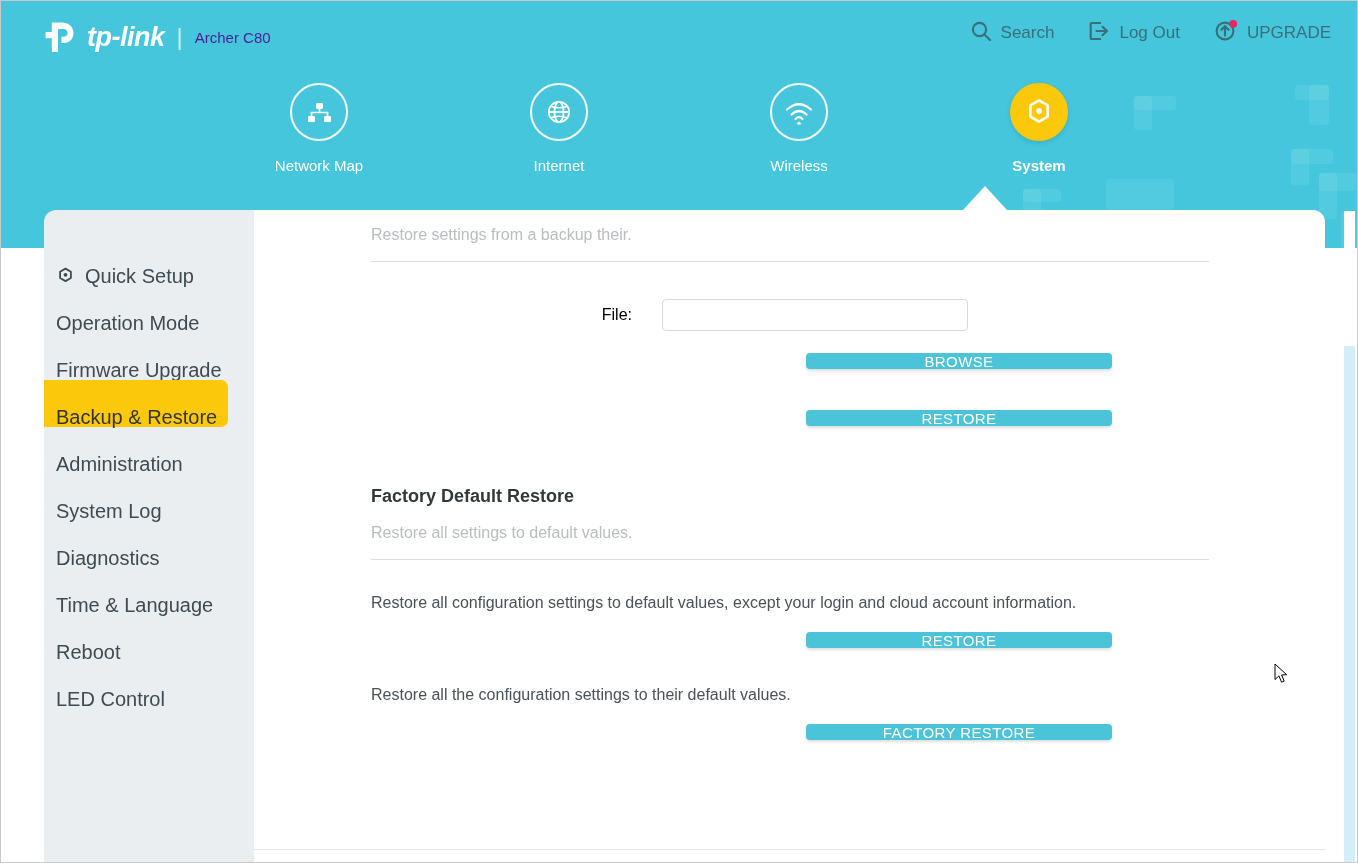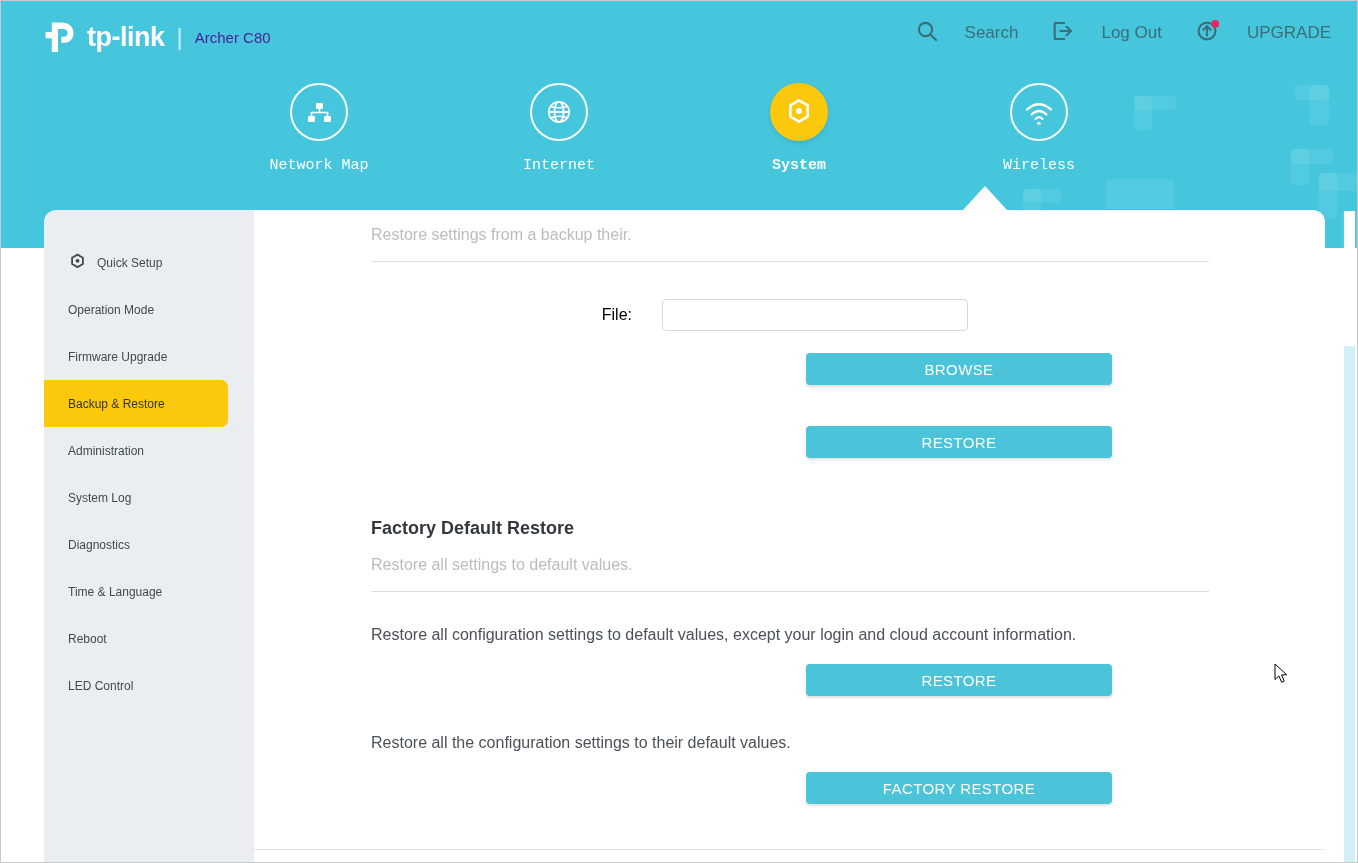--- a/index.html
+++ b/index.html
@@ -50,20 +50,21 @@
     width: 38px; height: 38px;
     position: relative;
     margin-right: 8px;
   }
   #brand-wordmark {
     color: #ffffff;
     font-size: 27px;
     font-weight: bold;
     letter-spacing: -0.5px;
     line-height: 1;
+    font-style: italic;
   }
   #brand-sep {
     color: rgba(255,255,255,0.7);
     font-size: 24px;
     margin: 0 12px;
     font-weight: 300;
     line-height: 1;
   }
   #brand-model {
     color: #4c1d95;
@@ -76,40 +77,39 @@
   #header-actions {
     position: absolute;
     right: 26px; top: 18px;
     display: flex;
     align-items: center;
     gap: 34px;
   }
   .header-action {
     display: flex;
     align-items: center;
-    gap: 27px;
+    gap: 9px;
     cursor: pointer;
     color: #3a6f78;
   }
   .header-action .label {
     font-size: 17px;
     color: #3a6f78;
     white-space: nowrap;
   }
   .header-action .ico { position: relative; display: block; }
 
   
   #main-nav {
     position: absolute;
     left: 0; top: 82px;
     width: 1356px;
     display: flex;
     justify-content: center;
     gap: 136px;
-    font-family: Liberation Mono, monospace;
   }
   .nav-item {
     width: 104px;
     display: flex;
     flex-direction: column;
     align-items: center;
     cursor: pointer;
   }
   .nav-circle {
     width: 58px; height: 58px;
@@ -147,23 +147,23 @@
     left: 43px; top: 209px;
     width: 210px;
     height: 653px;
     background: #ebeef0;
     border-top-left-radius: 12px;
     z-index: 3;
   }
   .menu-item {
     height: 47px;
     display: flex;
-    align-items: center;
-    padding-left: 24px;
-    font-size: 12px;
+    align-items: flex-end;
+    padding-left: 12px;
+    font-size: 20px;
     color: #3f4a52;
     cursor: pointer;
     position: relative;
   }
   .menu-item.first { margin-top: 29px; }
   .menu-item.active {
     background: #fcc80b;
     color: #33352f;
     width: 184px;
     border-top-right-radius: 7px;
@@ -228,21 +228,21 @@
     font-size: 14px;
     color: #333;
     padding: 0 8px;
     outline: none;
     font-family: "Liberation Sans", sans-serif;
   }
 
   .btn {
     display: block;
     width: 306px;
-    height: 32px;
+    height: 16px;
     margin-left: 435px;
     background: #4bc4d9;
     color: #ffffff;
     border: none;
     border-radius: 4px;
     font-size: 15px;
     letter-spacing: 0.4px;
     cursor: pointer;
     box-shadow: 0 2px 3px rgba(0,0,0,0.13);
     font-family: "Liberation Sans", sans-serif;
@@ -379,40 +379,40 @@
             <circle cx="15" cy="15" r="10.2" fill="none" stroke="#fff" stroke-width="1.8"></circle>
             <ellipse cx="15" cy="15" rx="4.6" ry="10.2" fill="none" stroke="#fff" stroke-width="1.8"></ellipse>
             <line x1="4.8" y1="15" x2="25.2" y2="15" stroke="#fff" stroke-width="1.8"></line>
             <path d="M6.5 9.2 Q15 12.4 23.5 9.2" fill="none" stroke="#fff" stroke-width="1.5"></path>
             <path d="M6.5 20.8 Q15 17.6 23.5 20.8" fill="none" stroke="#fff" stroke-width="1.5"></path>
           </svg>
         </div>
         <div class="nav-label">Internet</div>
       </div>
 
-      <div class="nav-item active">
-        <div class="nav-circle">
-          <svg width="32" height="32" viewBox="0 0 32 32">
-            <path d="M16 4.4 L24.6 9.4 L24.6 20.6 L16 25.6 L7.4 20.6 L7.4 9.4 Z" fill="none" stroke="#ffffff" stroke-width="2.6" stroke-linejoin="round"></path>
-            <circle cx="16" cy="15" r="2.9" fill="#ffffff"></circle>
-          </svg>
-        </div>
-        <div class="nav-label">System</div>
-      </div>
-
       <div class="nav-item">
         <div class="nav-circle">
           <svg width="32" height="32" viewBox="0 0 32 32">
             <path d="M4 13.5 Q16 3 28 13.5" fill="none" stroke="#fff" stroke-width="2.2" stroke-linecap="round"></path>
             <path d="M8.5 18.5 Q16 11.5 23.5 18.5" fill="none" stroke="#fff" stroke-width="2.2" stroke-linecap="round"></path>
             <path d="M12.5 23 Q16 19.5 19.5 23" fill="none" stroke="#fff" stroke-width="2.2" stroke-linecap="round"></path>
             <path d="M16 25.5 L13.6 27.8 Q16 29.6 18.4 27.8 Z" fill="#fff"></path>
           </svg>
         </div>
         <div class="nav-label">Wireless</div>
+      </div>
+
+      <div class="nav-item active">
+        <div class="nav-circle">
+          <svg width="32" height="32" viewBox="0 0 32 32">
+            <path d="M16 4.4 L24.6 9.4 L24.6 20.6 L16 25.6 L7.4 20.6 L7.4 9.4 Z" fill="none" stroke="#ffffff" stroke-width="2.6" stroke-linejoin="round"></path>
+            <circle cx="16" cy="15" r="2.9" fill="#ffffff"></circle>
+          </svg>
+        </div>
+        <div class="nav-label">System</div>
       </div>
     </div>
 
     <div id="nav-pointer"></div>
   </div>
 
   <div id="sidebar">
 
     <div class="menu-item first">
       <span class="mi-icon">

